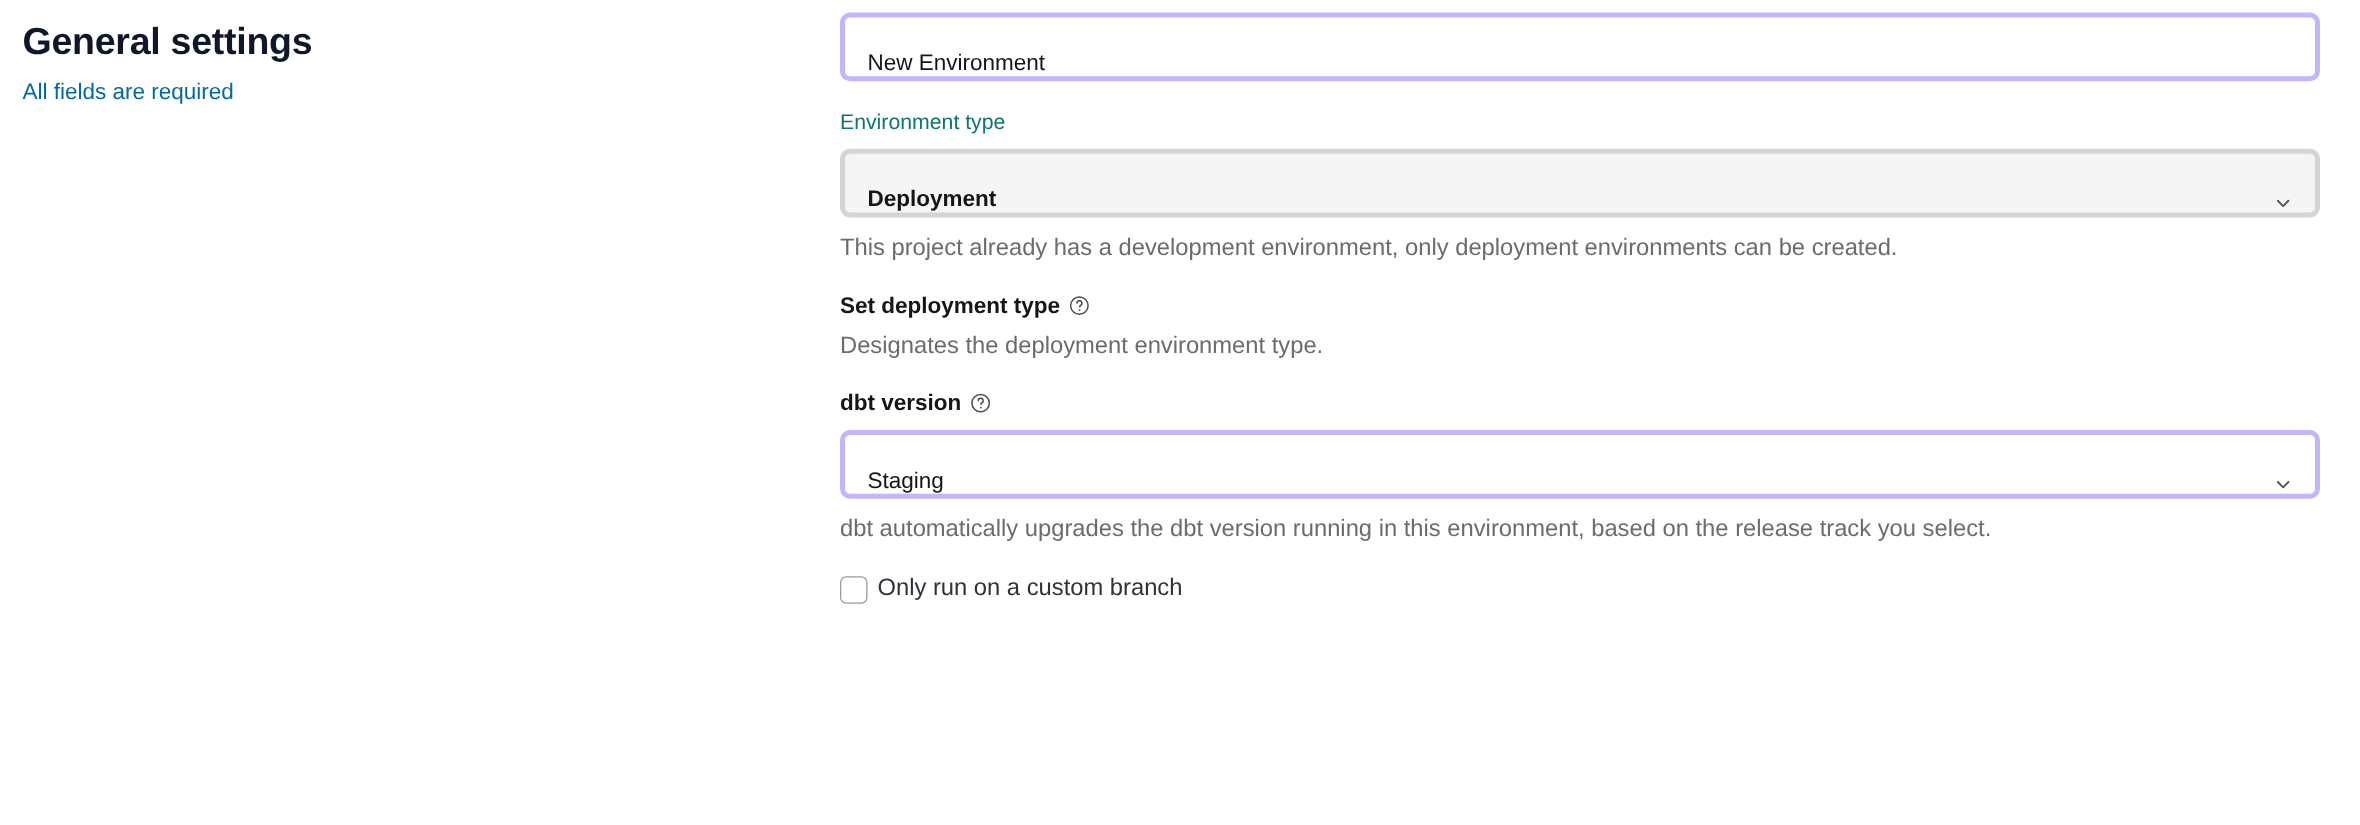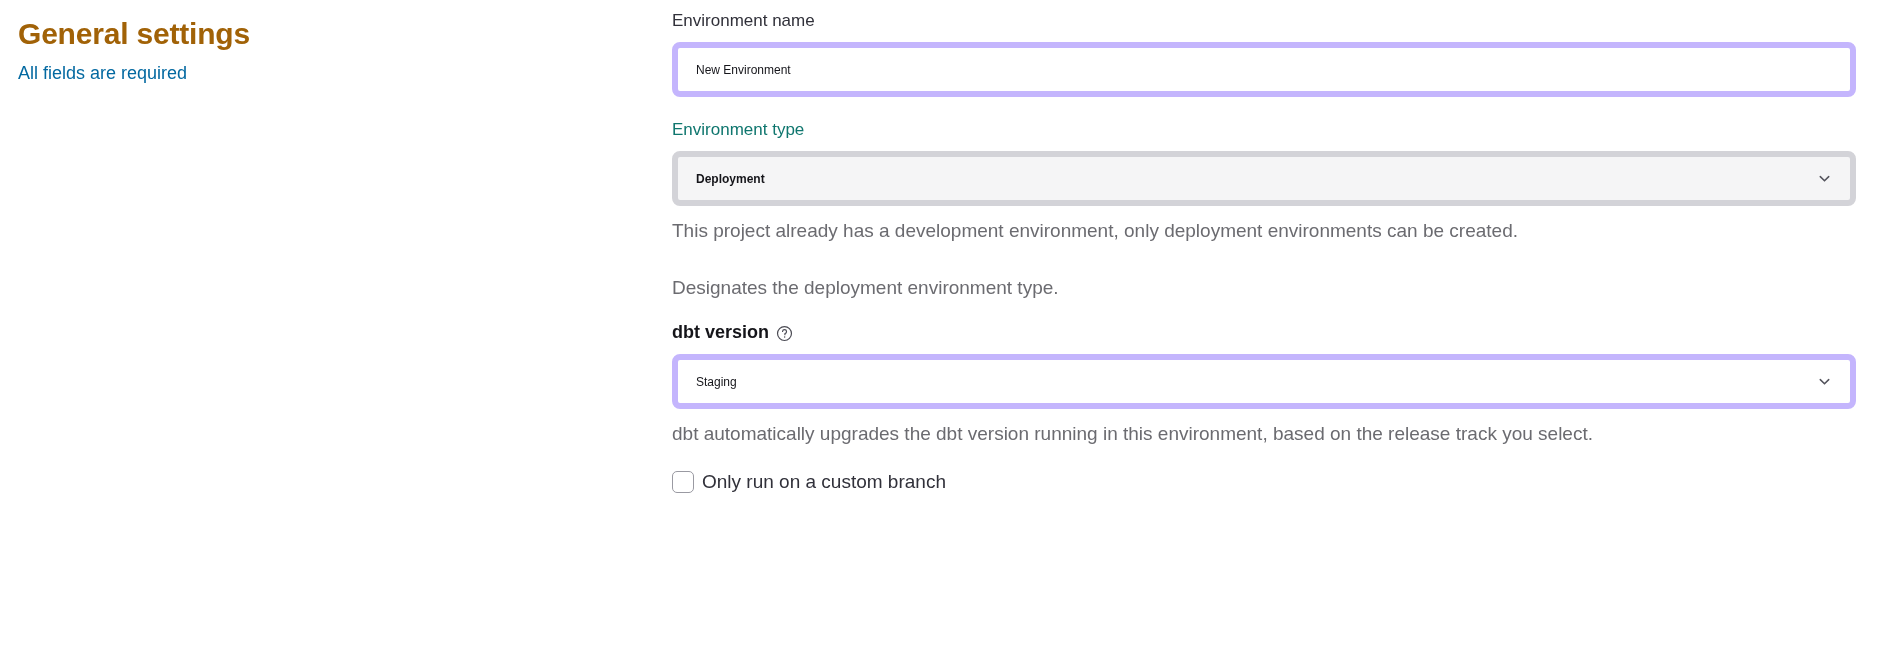--- a/index.html
+++ b/index.html
@@ -21,21 +21,21 @@
   #left-col {
     position: absolute;
     left: 18px;
     top: 16px;
     width: 560px;
   }
   #page-title {
     font-size: 30px;
     font-weight: 700;
     letter-spacing: -0.2px;
-    color: #a16207;
+    color: #0f172a;
     line-height: 1.2;
     margin: 0;
   }
   #page-subtitle {
     font-size: 18px;
     color: #0369a1;
     margin-top: 10px;
     line-height: 1.3;
   }
 
@@ -51,27 +51,27 @@
     font-size: 17px;
     color: #31313a;
     line-height: 1.3;
     margin-bottom: 10px;
   }
   .field-label.disabled { color: #0f766e; }
 
   .input-box {
     width: 100%;
     height: 55px;
-    border: 6px solid #c4b5fd;
+    border: 4px solid #c4b5fd;
     border-radius: 8px;
     background: #ffffff;
     display: flex;
-    align-items: center;
+    align-items: flex-end;
     padding: 0 18px;
-    font-size: 12px;
+    font-size: 18px;
     color: #15151a;
   }
   .input-box.readonly {
     background: #f5f5f6;
     border-color: #d3d3d8;
     font-weight: bold;
   }
   .input-value { flex: 1 1 auto; }
 
   .chevron {
@@ -171,21 +171,20 @@
 <body>
 
 <div id="left-col">
   <h1 id="page-title">General settings</h1>
   <div id="page-subtitle">All fields are required</div>
 </div>
 
 <div id="form-col">
 
   <div>
-    <div class="field-label">Environment name</div>
     <div class="input-box">
       <span class="input-value" title="Environment name">New Environment</span>
     </div>
   </div>
 
   <div class="gap-lg"></div>
 
   <div>
     <div class="field-label disabled">Environment type</div>
     <div class="input-box readonly">
@@ -193,20 +192,28 @@
       <svg class="chevron" viewBox="0 0 16 16" fill="none" stroke="currentColor" stroke-width="1.6" stroke-linecap="round" stroke-linejoin="round">
         <polyline points="3.5,6 8,10.5 12.5,6"></polyline>
       </svg>
     </div>
     <div class="helper-text">This project already has a development environment, only deployment environments can be created.</div>
   </div>
 
   <div class="gap-lg"></div>
 
   <div>
+    <div class="section-heading">
+      <span>Set deployment type</span>
+      <svg class="help-icon" viewBox="0 0 20 20" fill="none" stroke="currentColor" stroke-width="1.4">
+        <circle cx="10" cy="10" r="8.2"></circle>
+        <path d="M7.7 7.6a2.35 2.35 0 1 1 2.8 2.5v1.3" stroke-linecap="round" stroke-linejoin="round"></path>
+        <circle cx="10.2" cy="14.2" r="0.85" fill="currentColor" stroke="none"></circle>
+      </svg>
+    </div>
     <div class="helper-text" style="margin-top:9px">Designates the deployment environment type.</div>
 
   </div>
 
   <div class="gap-lg"></div>
 
   <div>
     <div class="section-heading">
       <span>dbt version</span>
       <svg class="help-icon" viewBox="0 0 20 20" fill="none" stroke="currentColor" stroke-width="1.4">

